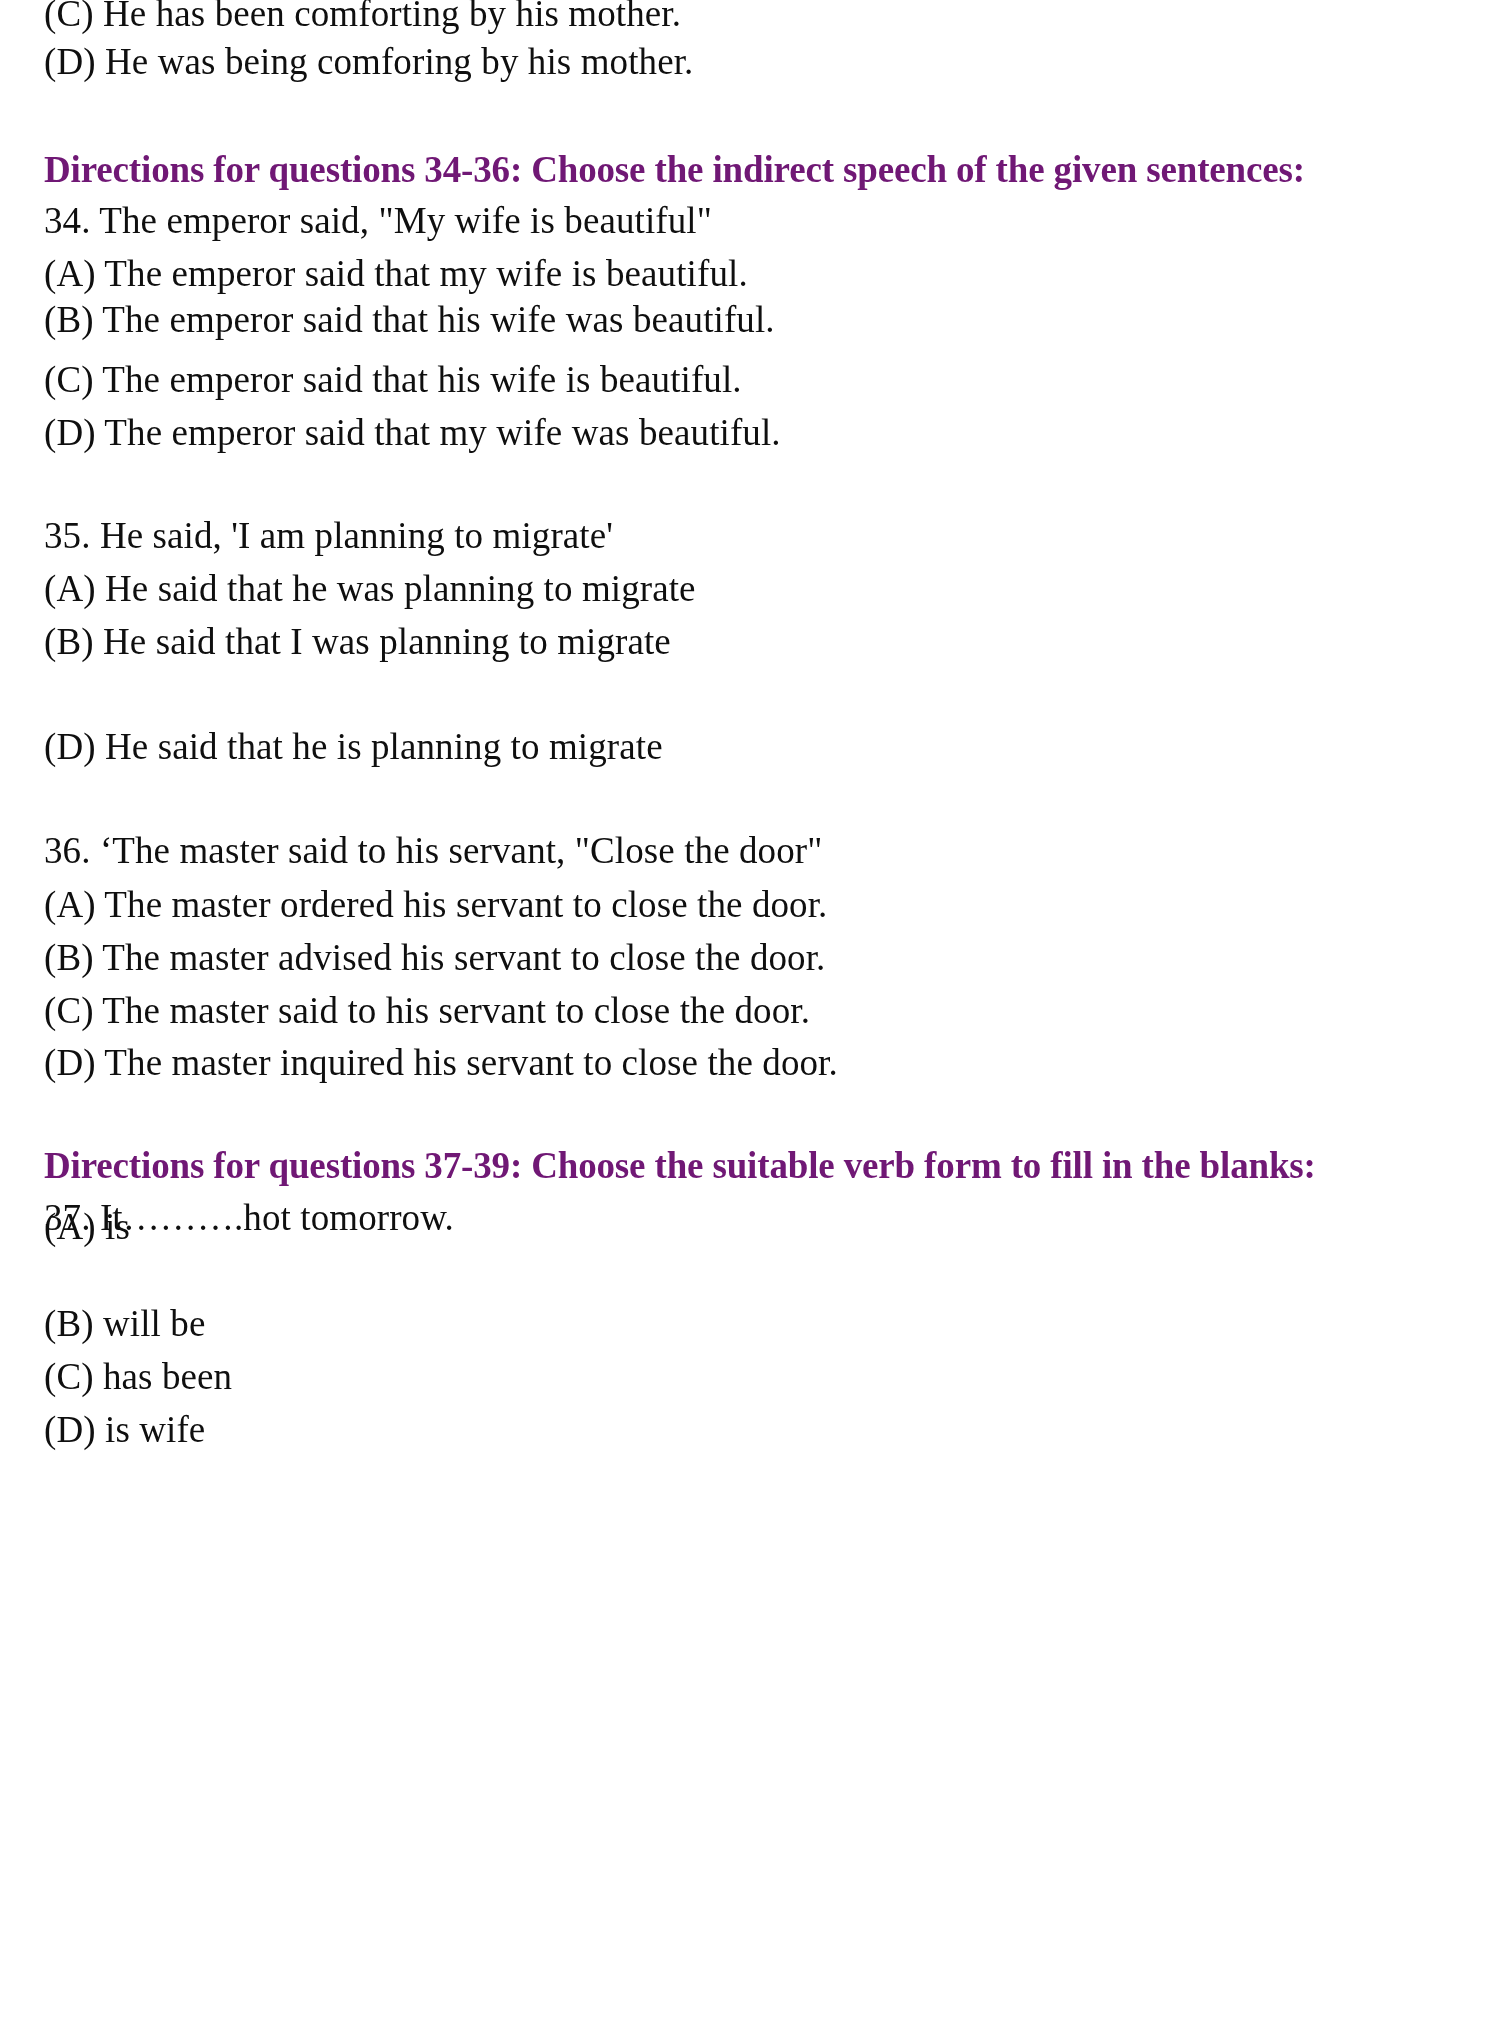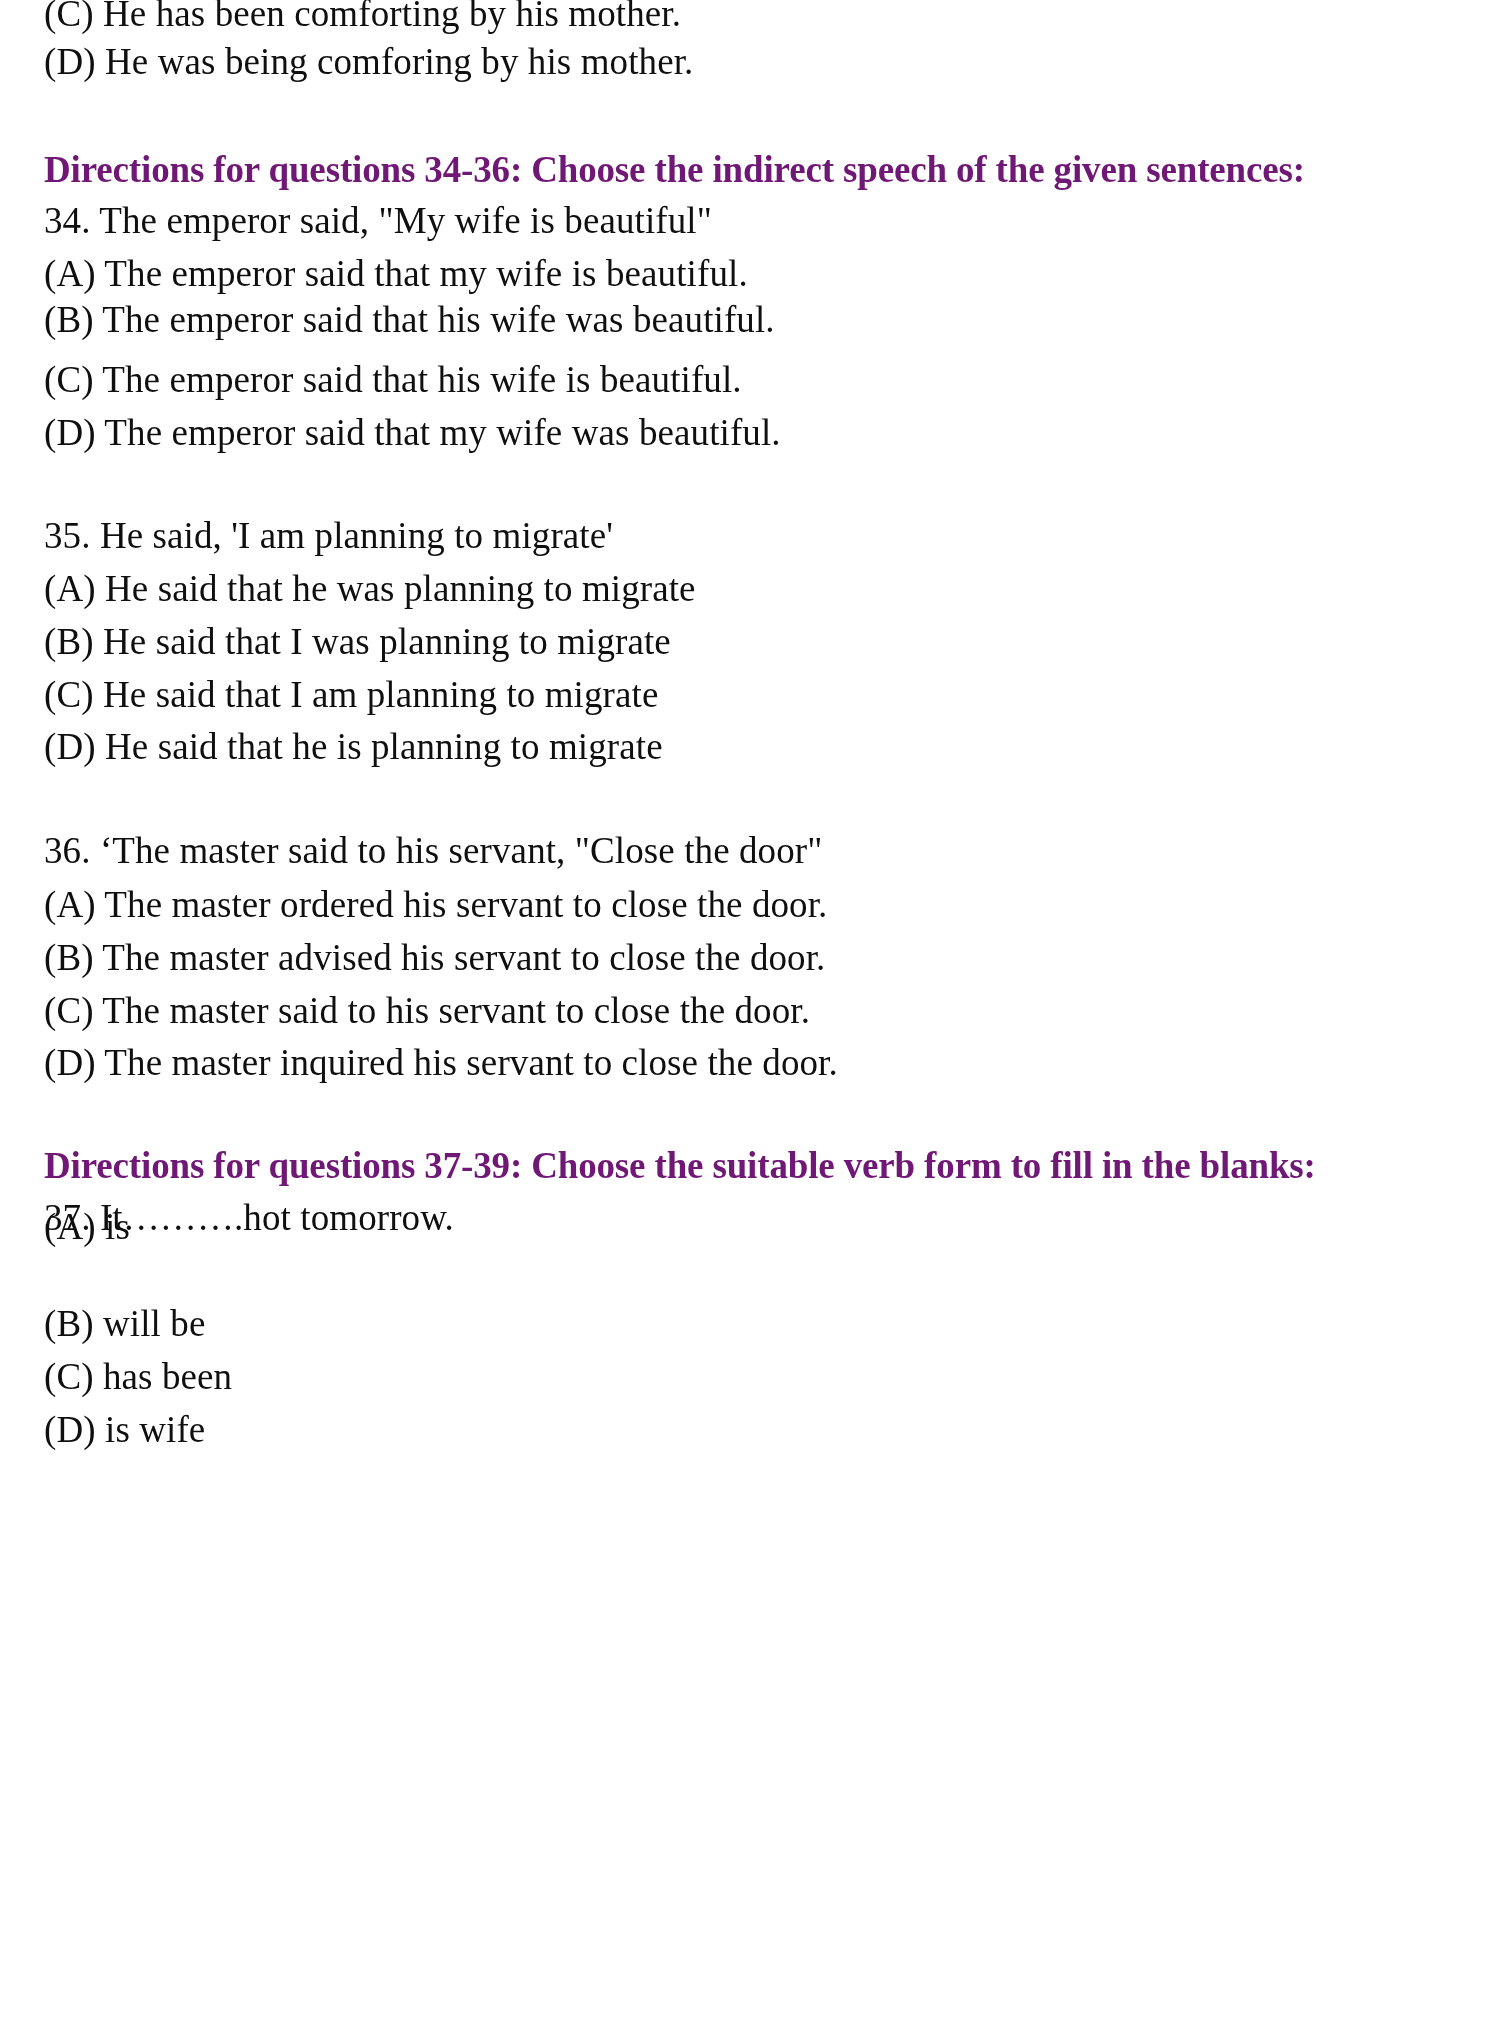--- a/index.html
+++ b/index.html
@@ -72,21 +72,20 @@
   <div class="line option" style="top:358px;">(C) The emperor said that his wife is beautiful.</div>
 
   <div class="line option" style="top:411px;">(D) The emperor said that my wife was beautiful.</div>
 
   <div class="line question" style="top:514px;">35. He said, 'I am planning to migrate'</div>
 
   <div class="line option" style="top:567px;">(A) He said that he was planning to migrate</div>
 
   <div class="line option" style="top:620px;">(B) He said that I was planning to migrate</div>
 
-  <div class="line option" style="top:673px;">(C) He said that I am planning to migrate</div>
 
   <div class="line option" style="top:725px;">(D) He said that he is planning to migrate</div>
 
   <div class="line question" style="top:829px;">36. ‘The master said to his servant, "Close the door"</div>
 
   <div class="line option" style="top:883px;">(A) The master ordered his servant to close the door.</div>
 
   <div class="line option" style="top:936px;">(B) The master advised his servant to close the door.</div>
 
   <div class="line option" style="top:989px;">(C) The master said to his servant to close the door.</div>

